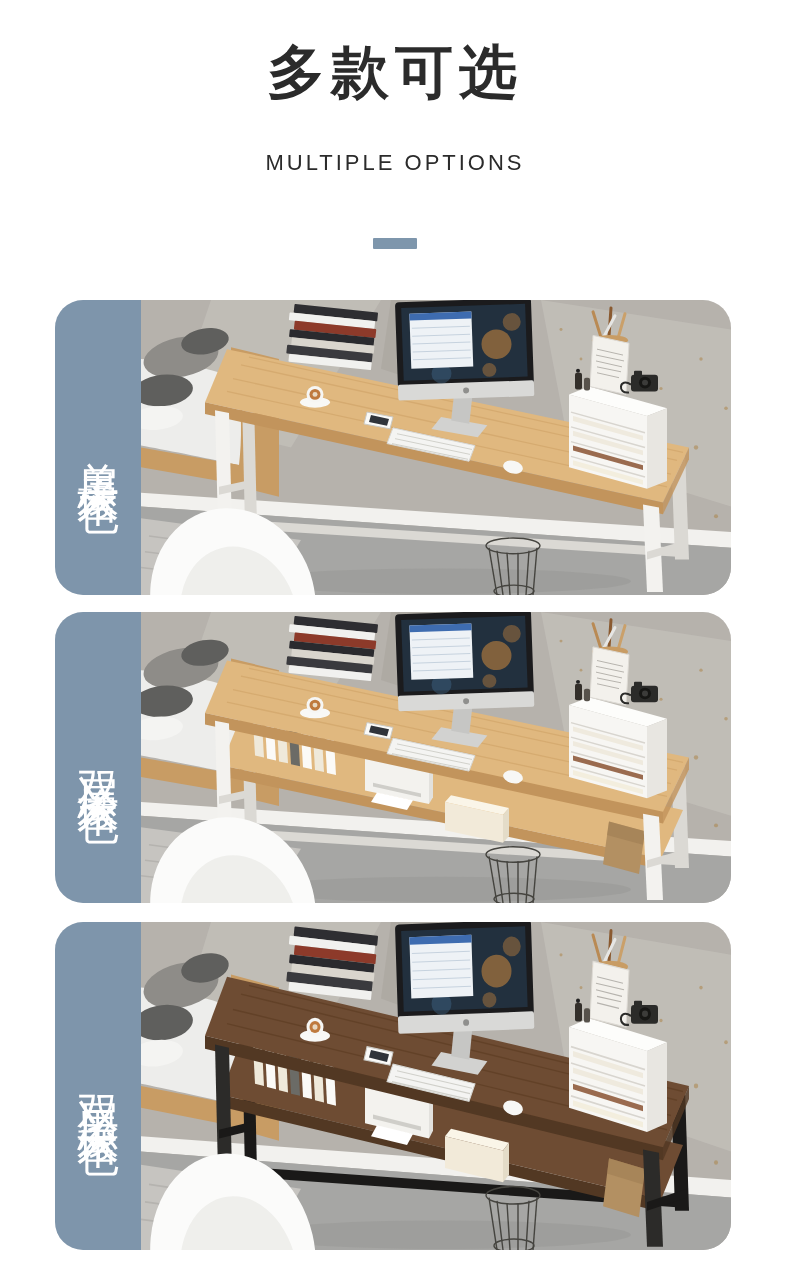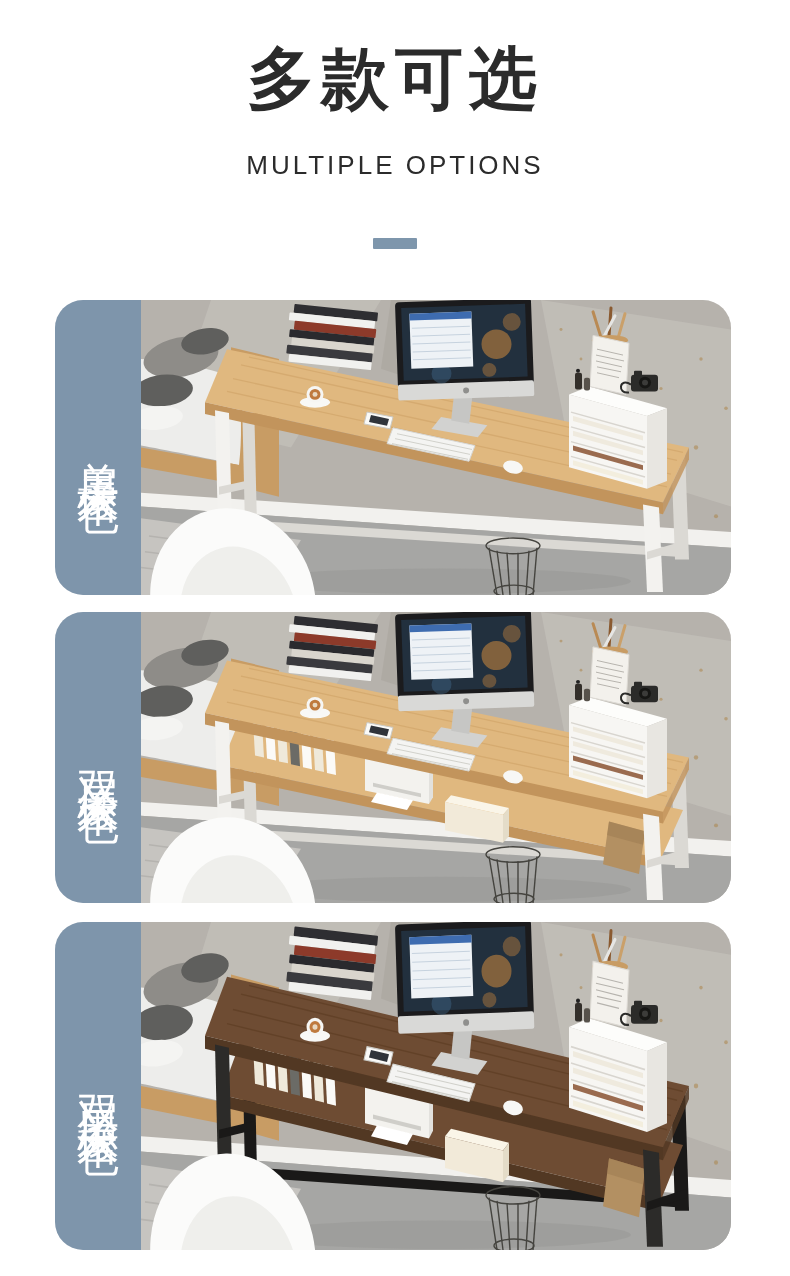--- a/index.html
+++ b/index.html
@@ -1,22 +1,22 @@
 <!DOCTYPE html>
 <html style="--wall: #b6b2ac; --wall-light: #cdc9c3; --speckle: #a97f3f; --floor: #a6a6a4; --baseboard: #f2f1ee; --rug: #c6c4c0; --bed-duvet: #ededeb; --pillow-dark: #5f5f5d; --pillow-light: #8e8c88; --bed-wood: #c89c64; --chair: #fbfbfa; --screen: #22303e; --monitor-body: #d9d9d7; --keyboard: #f4f4f2; --basket: #45443f; --bag: #b39062;"><head>
 <meta charset="utf-8">
 <style>
   html,body{margin:0;padding:0;background:#ffffff;}
   .page{position:relative;width:790px;height:1276px;background:#fff;overflow:hidden;
         font-family:"Liberation Sans","DejaVu Sans",sans-serif;}
 
   .title{position:absolute;top:34px;left:0;width:790px;margin:0;text-align:center;
-         font-size:68px;font-weight:700;color:#2b2b2b;letter-spacing:6px;}
+         font-size:58px;font-weight:700;color:#2b2b2b;letter-spacing:6px;}
   .subtitle{position:absolute;top:150px;left:0;width:790px;text-align:center;
-            font-size:26px;font-weight:400;color:#323232;letter-spacing:3px;}
+            font-size:22px;font-weight:400;color:#323232;letter-spacing:3px;}
   .dash{position:absolute;top:238px;left:373px;width:44px;height:11px;border-radius:1px;}
 
   .card{position:absolute;left:55px;width:676px;border-radius:28px;overflow:hidden;
         display:flex;background:#eee;}
   .card-1{top:300px;height:295px;}
   .card-2{top:612px;height:291px;}
   .card-3{top:922px;height:328px;}
   .tab{flex:0 0 86px;display:flex;align-items:center;justify-content:center;}
   .tab-label{writing-mode:vertical-rl;text-orientation:upright;
              font-size:42px;letter-spacing:8px;line-height:1;font-weight:400;}

